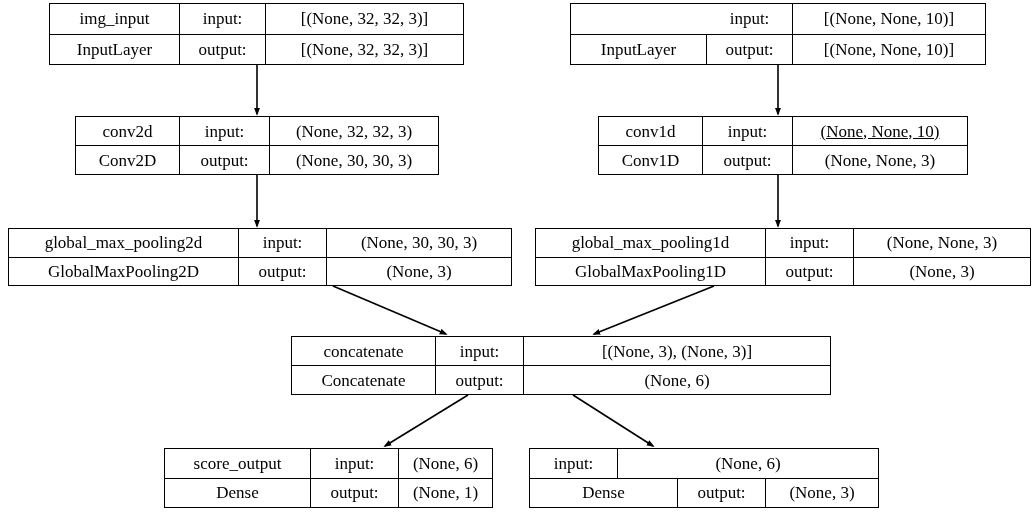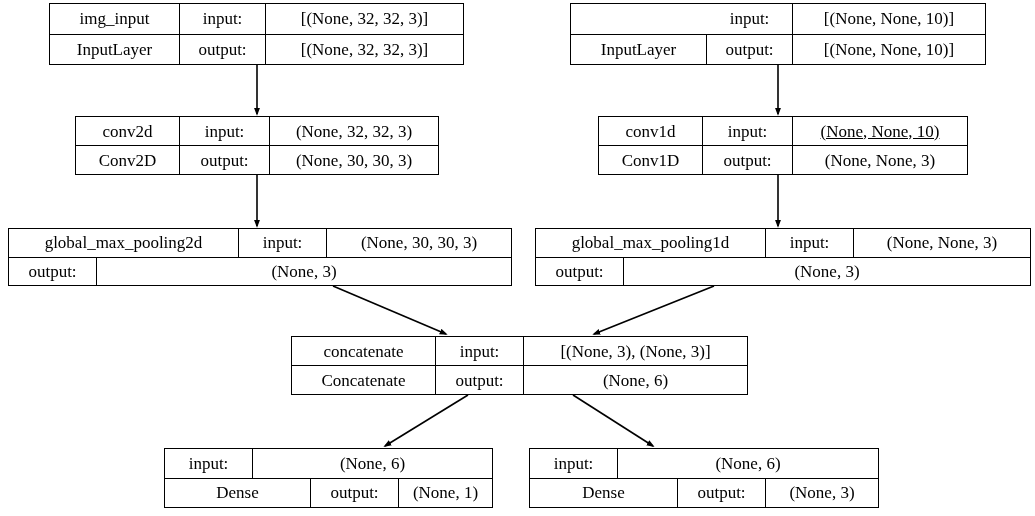--- a/index.html
+++ b/index.html
@@ -133,49 +133,52 @@
           <div class="cell c-shape" style="flex: 1 1 auto;">(None, None, 3)</div>
         </div>
       </div>
       <div class="node" style="left: 8px; top: 228px; width: 504px; height: 58px;">
         <div class="node-row row-top">
           <div class="cell c-name" style="width: 230px; flex: 0 0 230px;">global_max_pooling2d</div>
           <div class="cell c-label" style="width: 88px; flex: 0 0 88px;">input:</div>
           <div class="cell c-shape" style="flex: 1 1 auto;">(None, 30, 30, 3)</div>
         </div>
         <div class="node-row row-bottom">
+          <div class="cell c-name" style="width: 230px; flex: 0 0 230px;">GlobalMaxPooling2D</div>
           <div class="cell c-label" style="width: 88px; flex: 0 0 88px;">output:</div>
           <div class="cell c-shape" style="flex: 1 1 auto;">(None, 3)</div>
         </div>
       </div>
       <div class="node" style="left: 535px; top: 228px; width: 496px; height: 58px; justify-content: space-between;">
         <div class="node-row row-top">
           <div class="cell c-name" style="width: 230px; flex: 0 0 230px;">global_max_pooling1d</div>
           <div class="cell c-label" style="width: 88px; flex: 0 0 88px;">input:</div>
           <div class="cell c-shape" style="flex: 1 1 auto;">(None, None, 3)</div>
         </div>
         <div class="node-row row-bottom">
+          <div class="cell c-name" style="width: 230px; flex: 0 0 230px;">GlobalMaxPooling1D</div>
           <div class="cell c-label" style="width: 88px; flex: 0 0 88px;">output:</div>
           <div class="cell c-shape" style="flex: 1 1 auto;">(None, 3)</div>
         </div>
       </div>
-      <div class="node" style="left: 291px; top: 336px; width: 457px; height: 59px;">
+      <div class="node" style="left: 291px; top: 336px; width: 540px; height: 59px;">
         <div class="node-row row-top">
           <div class="cell c-name" style="width: 144px; flex: 0 0 144px;">concatenate</div>
           <div class="cell c-label" style="width: 88px; flex: 0 0 88px;">input:</div>
           <div class="cell c-shape" style="flex: 1 1 auto;">[(None, 3), (None, 3)]</div>
         </div>
         <div class="node-row row-bottom">
           <div class="cell c-name" style="width: 144px; flex: 0 0 144px;">Concatenate</div>
           <div class="cell c-label" style="width: 88px; flex: 0 0 88px;">output:</div>
           <div class="cell c-shape" style="flex: 1 1 auto;">(None, 6)</div>
         </div>
       </div>
       <div class="node" style="left: 164px; top: 448px; width: 329px; height: 60px;">
         <div class="node-row row-top">
+          <div class="cell c-name" style="width: 146px; flex: 0 0 146px;">score_output</div>
           <div class="cell c-label" style="width: 88px; flex: 0 0 88px;">input:</div>
           <div class="cell c-shape" style="flex: 1 1 auto;">(None, 6)</div>
         </div>
         <div class="node-row row-bottom">
           <div class="cell c-name" style="width: 146px; flex: 0 0 146px;">Dense</div>
           <div class="cell c-label" style="width: 88px; flex: 0 0 88px;">output:</div>
           <div class="cell c-shape" style="flex: 1 1 auto;">(None, 1)</div>
         </div>
       </div>
       <div class="node" style="left: 529px; top: 448px; width: 350px; height: 60px;">

